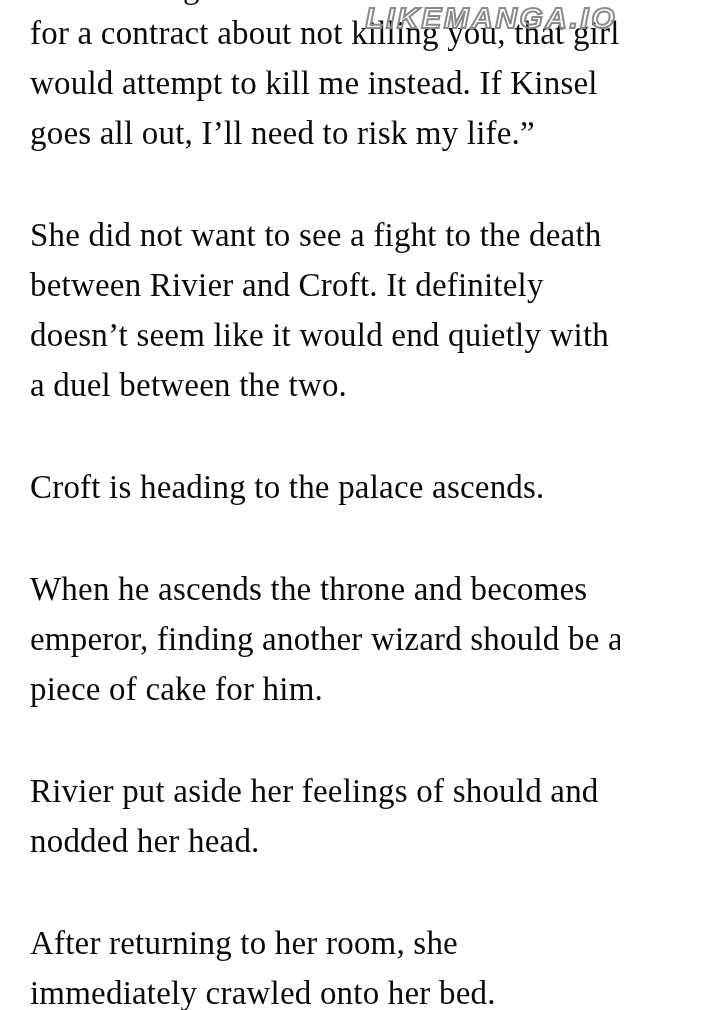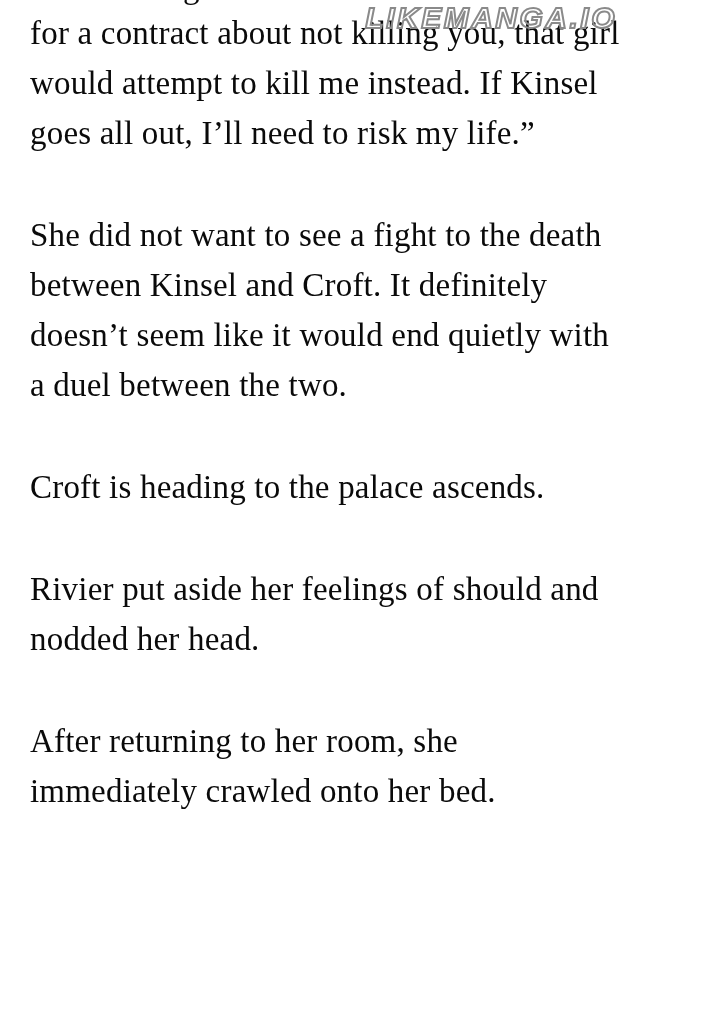--- a/index.html
+++ b/index.html
@@ -68,23 +68,26 @@
   <span class="cut-fragment frag-left">g</span>
   <span class="cut-fragment frag-right">y</span>
 
   <div class="watermark">LIKEMANGA.IO</div>
 
   <div class="text-block">
     <p class="first">for a contract about not killing you, that girl
 would attempt to kill me instead. If Kinsel
 goes all out, I’ll need to risk my life.”</p>
     <p>She did not want to see a fight to the death
-between Kinsel and Croft. It definitely
+between Rivier and Croft. It definitely
 doesn’t seem like it would end quietly with
 a duel between the two.</p>
     <p>Croft is heading to the palace ascends.</p>
+    <p>When he ascends the throne and becomes
+emperor, finding another wizard should be a
+piece of cake for him.</p>
     <p>Rivier put aside her feelings of should and
 nodded her head.</p>
     <p>After returning to her room, she
 immediately crawled onto her bed.</p>
   </div>
 
 </div>
 
 </body></html>

